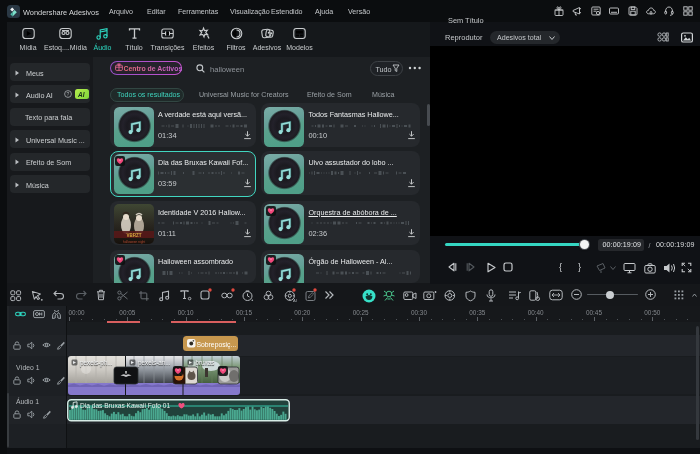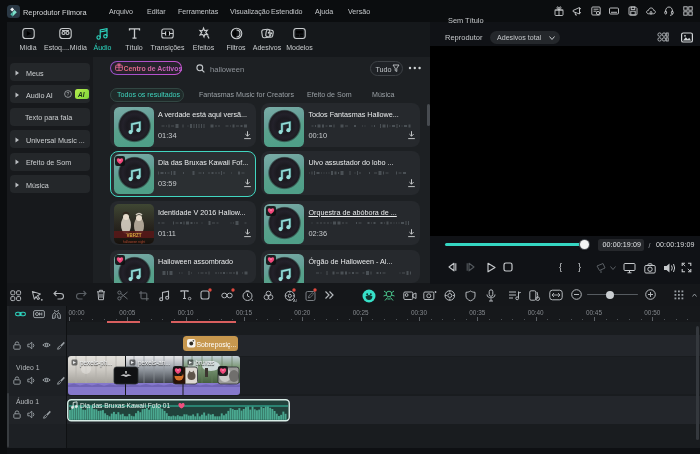--- a/index.html
+++ b/index.html
@@ -18,21 +18,21 @@
 <div class="ab" style="left:7px;top:284px;width:693px;height:22px;background:#15171a"></div>
 <div class="ab" style="left:7px;top:306px;width:693px;height:148px;background:#191c1f"></div>
 <div class="ab" style="left:7px;top:306px;width:693px;height:16px;background:#16181b"></div>
 <div class="ab" style="left:7px;top:448px;width:693px;height:6px;background:#0e1013"></div>
 <div class="ab" style="left:7px;top:5px;width:13px;height:13px;background:#2a3844;border-radius:3.5px"></div>
 <svg style="left:9px;top:7px;" width="9" height="9" viewBox="0 0 9 9">
     <path d="M1.2 2.6 L3.2 0.6 L5.2 2.6 L3.2 4.6 Z" fill="#f2f5f6"></path>
     <path d="M3.6 5 L5.6 3 L7.8 5.2 L3.6 9.4 Z" fill="#7fe0cb"></path>
     <path d="M3.6 5 L3.6 9.4 L1.4 7.2 Z" fill="#4fc4ae"></path>
   </svg>
-<div class="tx" style="left:23px;top:7.5px;font-size:7.4px;color:#d6d8da;font-weight:normal;">Reprodutor Filmora</div>
+<div class="tx" style="left:23px;top:7.5px;font-size:7.4px;color:#d6d8da;font-weight:normal;">Wondershare Adesivos</div>
 <div class="tx" style="left:109px;top:8px;font-size:7.1px;color:#c6c9cc;font-weight:normal;">Arquivo</div>
 <div class="tx" style="left:147px;top:8px;font-size:7.1px;color:#c6c9cc;font-weight:normal;">Editar</div>
 <div class="tx" style="left:178px;top:8px;font-size:7.1px;color:#c6c9cc;font-weight:normal;">Ferramentas</div>
 <div class="tx" style="left:230px;top:8px;font-size:7.1px;color:#c6c9cc;font-weight:normal;">Visualização</div>
 <div class="tx" style="left:271px;top:8px;font-size:7.1px;color:#c6c9cc;font-weight:normal;">Estendido</div>
 <div class="tx" style="left:315px;top:8px;font-size:7.1px;color:#c6c9cc;font-weight:normal;">Ajuda</div>
 <div class="tx" style="left:348px;top:8px;font-size:7.1px;color:#c6c9cc;font-weight:normal;">Versão</div>
 <div class="tx" style="left:448px;top:16px;font-size:7.4px;color:#c6c9cc;font-weight:normal;">Sem Título</div>
 <svg style="left:554.0px;top:6px;" width="10" height="10" viewBox="0 0 10 10">
     <g fill="none" stroke="#c9ccce" stroke-width="0.9">
@@ -222,21 +222,21 @@
       <path d="M1 1 L7 1 L4.8 4.2 L4.8 7.5 L3.2 6.6 L3.2 4.2 Z"></path>
     </g>
   </svg>
 <svg style="left:408px;top:66px;" width="14" height="4" viewBox="0 0 14 4">
     <circle cx="2" cy="2" r="1.2" fill="#cfd2d4"></circle>
     <circle cx="6.8" cy="2" r="1.2" fill="#cfd2d4"></circle>
     <circle cx="11.6" cy="2" r="1.2" fill="#cfd2d4"></circle>
   </svg>
 <div class="ab" style="left:109.5px;top:87.5px;width:74.5px;height:14px;background:#1f2a29;border:1px solid #324743;border-radius:7px"></div>
 <div class="tx" style="left:117px;top:91px;font-size:7.1px;color:#3fd4bd;font-weight:normal;">Todos os resultados</div>
-<div class="tx" style="left:199px;top:91px;font-size:7.1px;color:#9aa0a5;font-weight:normal;">Fantasmas Music for Creators</div>
+<div class="tx" style="left:199px;top:91px;font-size:7.1px;color:#9aa0a5;font-weight:normal;">Universal Music for Creators</div>
 <div class="tx" style="left:307px;top:91px;font-size:7.1px;color:#9aa0a5;font-weight:normal;">Efeito de Som</div>
 <div class="tx" style="left:372px;top:91px;font-size:7.1px;color:#9aa0a5;font-weight:normal;">Música</div>
 <div class="ab" style="left:110px;top:103px;width:146px;height:44px;background:#26292d;border-radius:8px;overflow:hidden"></div>
 <svg style="left:113.5px;top:106.5px;" width="40" height="40" viewBox="0 0 40 40">
     <defs>
       <linearGradient id="g113_5_106_5" x1="0.1" y1="0" x2="0.35" y2="1">
         <stop offset="0" stop-color="#79aca6"></stop>
         <stop offset="0.45" stop-color="#649f97"></stop>
         <stop offset="0.55" stop-color="#5aa18c"></stop>
         <stop offset="1" stop-color="#4f9f88"></stop>

